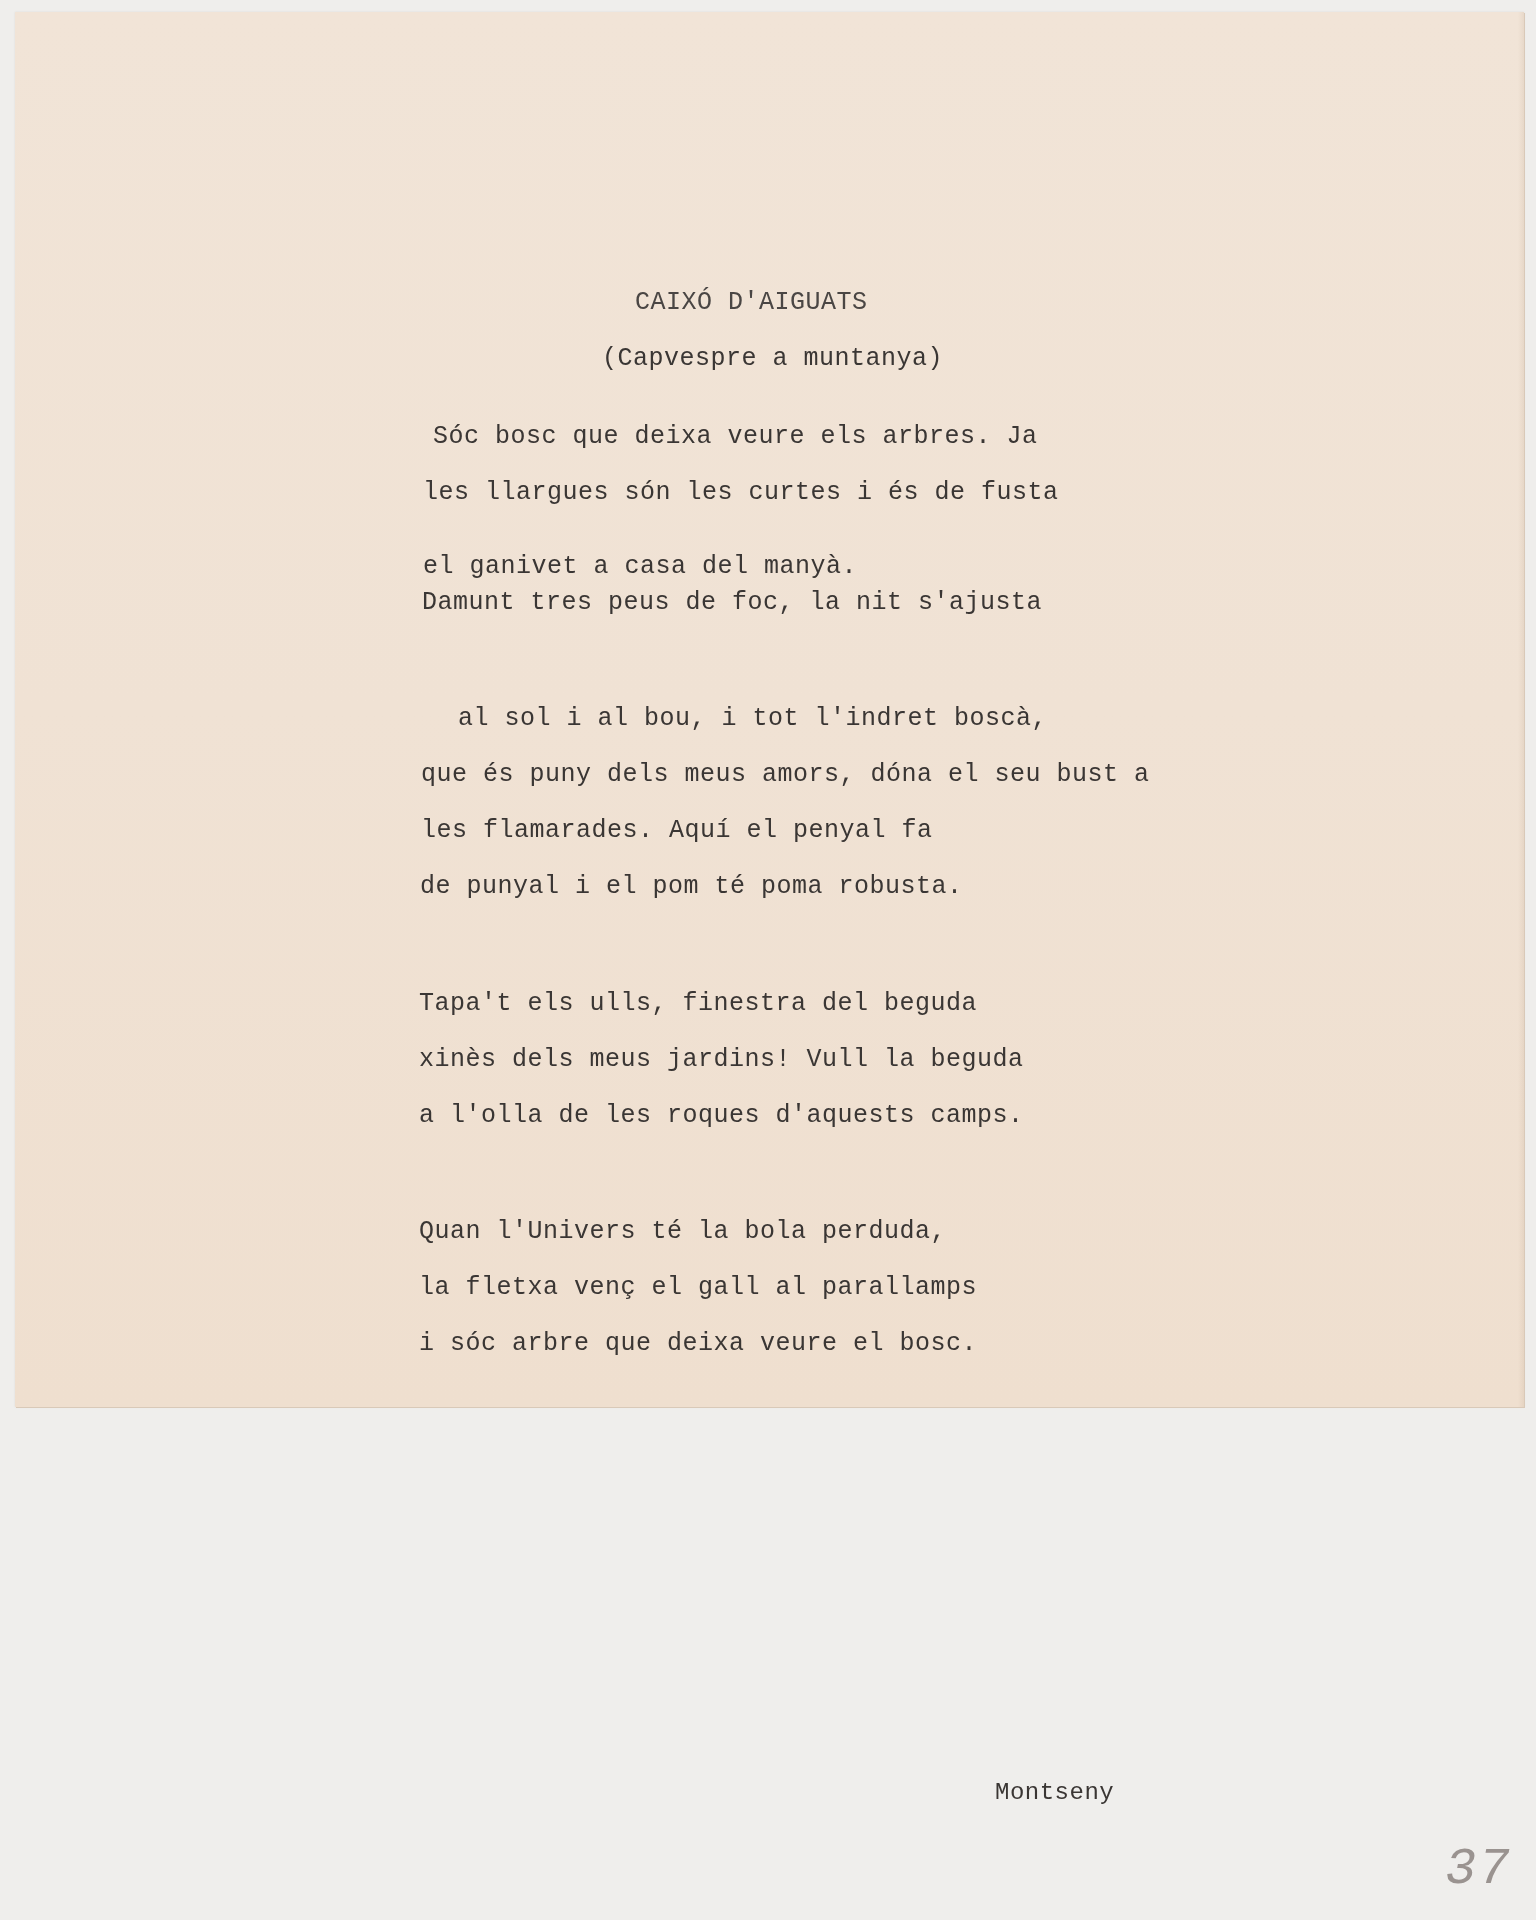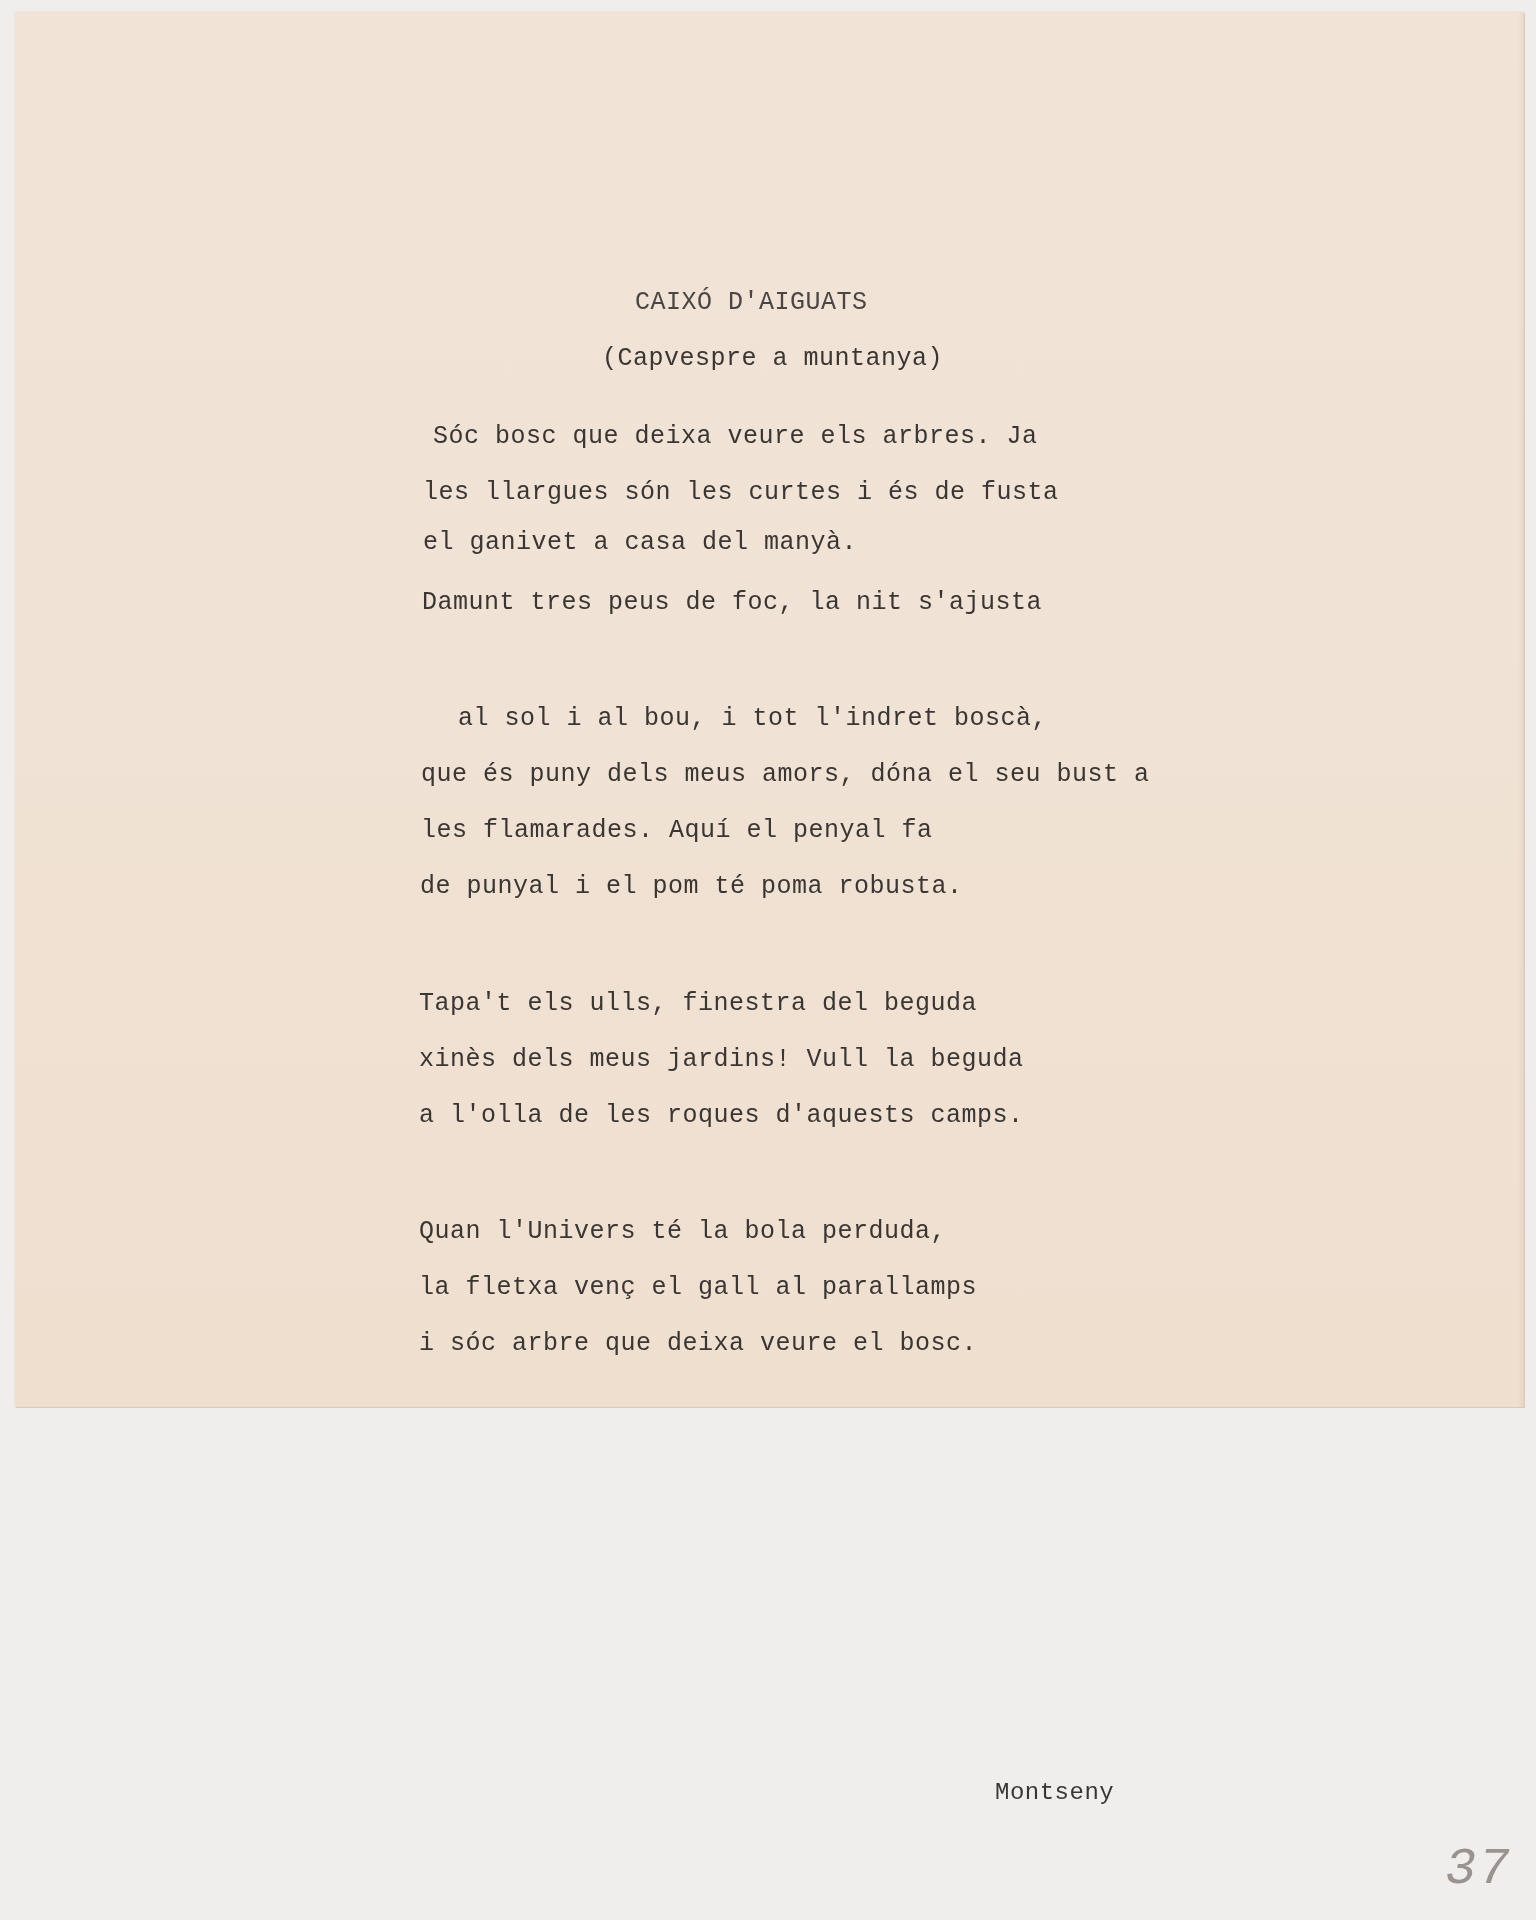--- a/index.html
+++ b/index.html
@@ -84,21 +84,21 @@
 <body>
 
 <div class="paper">
 
   <div class="typed title">CAIXÓ D'AIGUATS</div>
   <div class="typed subtitle">(Capvespre a muntanya)</div>
 
   <div class="stanza">
     <div class="line" style="left:408px; top:410px;margin-left:10px;">Sóc bosc que deixa veure els arbres. Ja</div>
     <div class="line" style="left:408px; top:466px;">les llargues són les curtes i és de fusta</div>
-    <div class="line" style="left:408px; top:516px;">el ganivet a casa del manyà.</div>
+    <div class="line" style="left:408px; top:540px;">el ganivet a casa del manyà.</div>
     <div class="line" style="left:407px; top:576px;">Damunt tres peus de foc, la nit s'ajusta</div>
   </div>
 
   <div class="stanza">
     <div class="line" style="left:407px; top:692px;margin-left:36px;">al sol i al bou, i tot l'indret boscà,</div>
     <div class="line" style="left:406px; top:748px;">que és puny dels meus amors, dóna el seu bust a</div>
     <div class="line" style="left:406px; top:804px;">les flamarades. Aquí el penyal fa</div>
     <div class="line" style="left:405px; top:860px;">de punyal i el pom té poma robusta.</div>
   </div>
 

